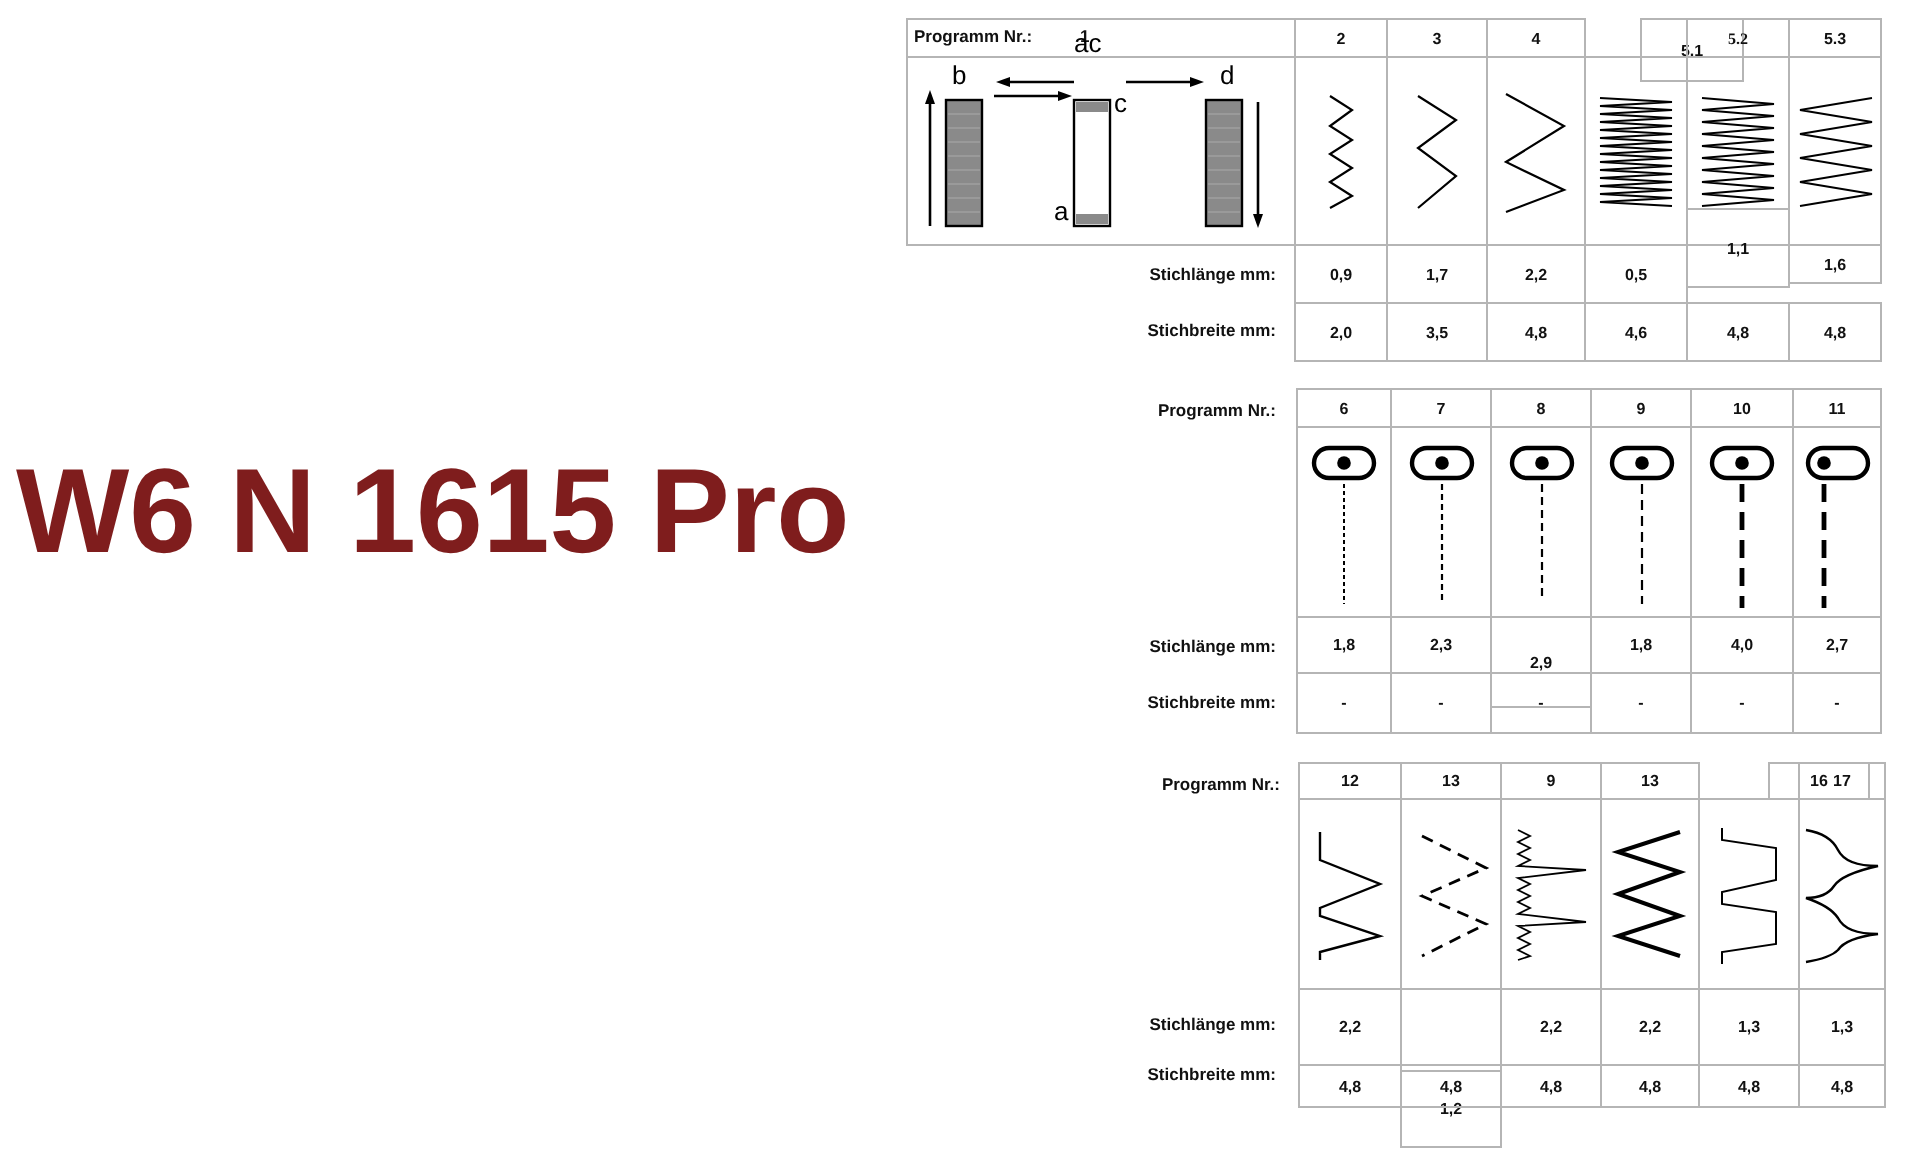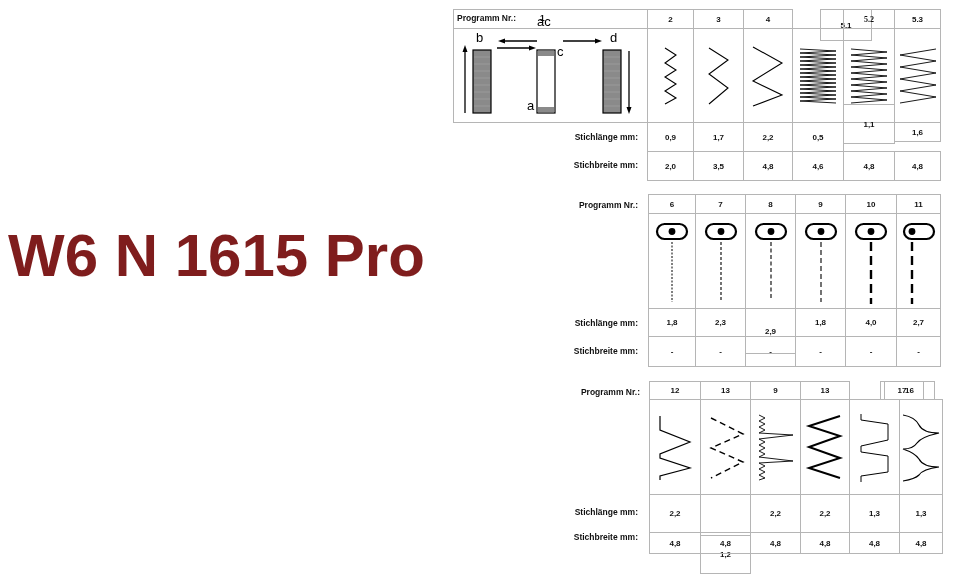--- a/index.html
+++ b/index.html
@@ -200,21 +200,21 @@
 </div>
 
 <div>
   <div class="lbl" style="right:316px;top:387px;">Programm Nr.:</div>
 
   <div class="cell" style="left:649px;top:381px;width:52px;height:19px;">12</div>
   <div class="cell" style="left:700px;top:381px;width:51px;height:19px;">13</div>
   <div class="cell" style="left:750px;top:381px;width:51px;height:19px;">9</div>
   <div class="cell" style="left:800px;top:381px;width:50px;height:19px;">13</div>
   <div class="cell" style="left:849px;top:381px;width:51px;height:19px;margin-left:35px;">16</div>
-  <div class="cell" style="left:880px;top:381px;width:44px;height:19px;">17</div>
+  <div class="cell" style="left:899px;top:381px;width:44px;height:19px;">17</div>
 
   <div class="cell" style="left:649px;top:399px;width:52px;height:96px;">
     <svg style="position:static" width="36" height="66" viewBox="0 0 36 66">
       <polyline points="3,2 3,16 33,28 3,40 3,44 33,54 3,62 3,66" fill="none" stroke="#000" stroke-width="1.2"></polyline>
     </svg>
   </div>
   <div class="cell" style="left:700px;top:399px;width:51px;height:96px;">
     <svg style="position:static" width="38" height="66" viewBox="0 0 38 66">
       <polyline points="4,4 36,20 4,34 36,48 4,64" fill="none" stroke="#000" stroke-width="1.4" stroke-dasharray="6 4"></polyline>
     </svg>

